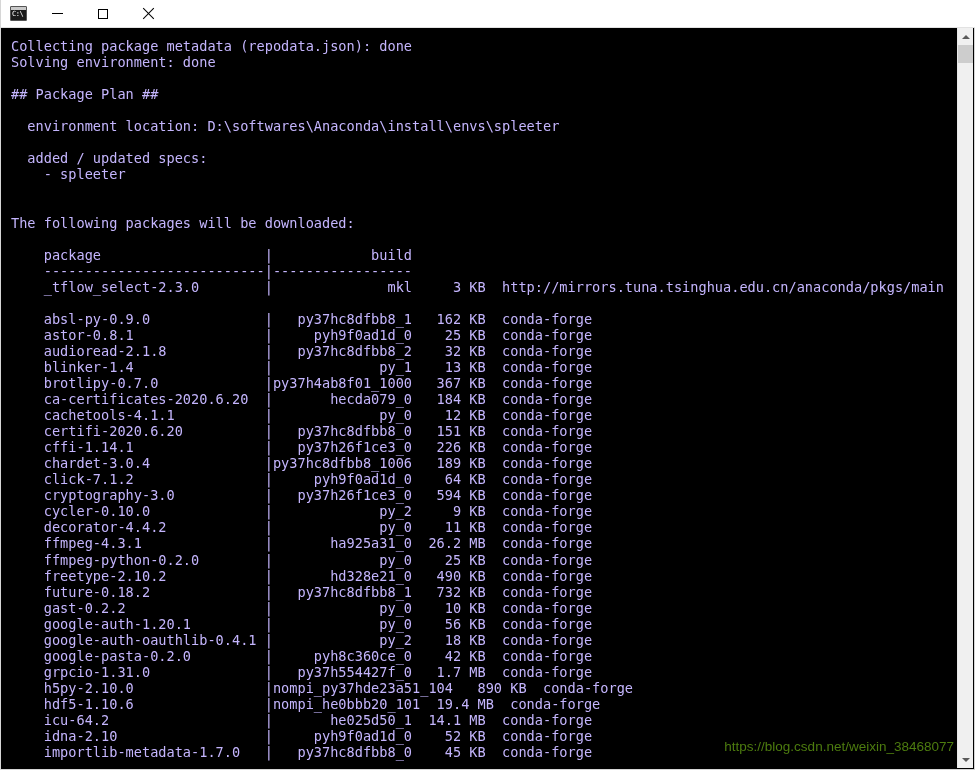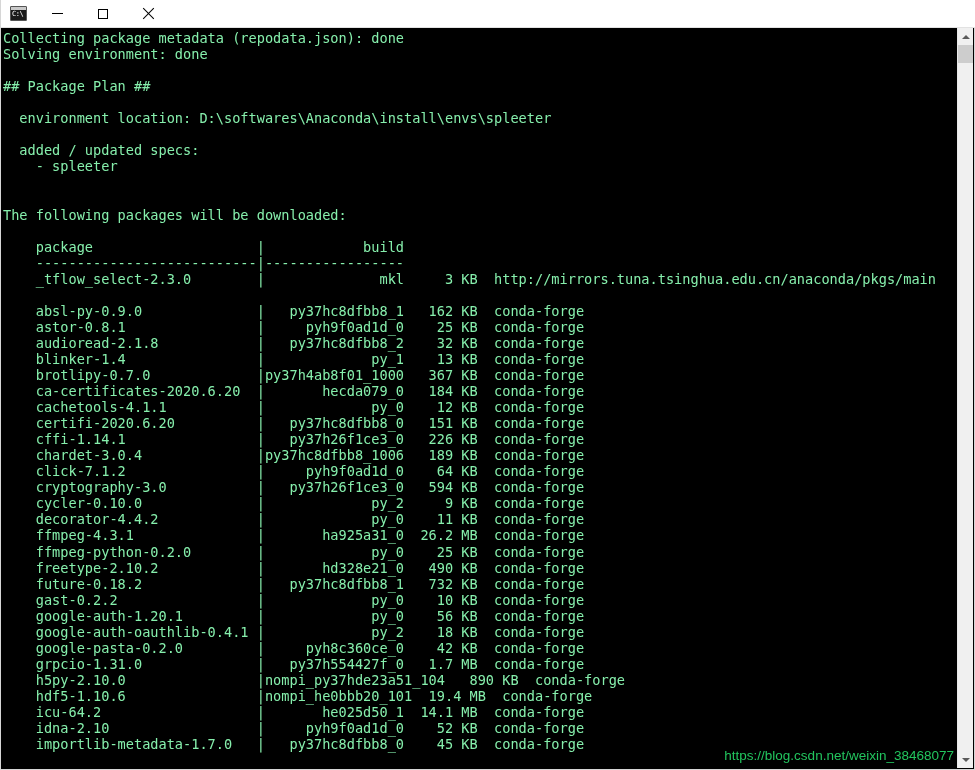--- a/index.html
+++ b/index.html
@@ -126,23 +126,23 @@
     top: 28px;
     width: 957px;
     height: 740px;
     background: #000000;
     overflow: hidden;
   }
   .console-text {
     position: absolute;
     left: 0;
     top: 2px;
-    margin: 0;
+    margin: 8px;
     padding: 0 0 0 1px;
-    color: #86efac;
+    color: #c4b5fd;
     font-family: "DejaVu Sans Mono", "Liberation Mono", monospace;
     font-size: 13.6px;
     line-height: 16.05px;
     white-space: pre;
     letter-spacing: 0px;
     -webkit-font-smoothing: none;
   }
 
   
   .scrollbar {
@@ -188,24 +188,24 @@
     top: 35px;
     width: 15px;
     bottom: 17px;
     background: #f0f0f0;
   }
 
   
   .watermark {
     position: absolute;
     right: 20px;
-    bottom: 6px;
+    bottom: 15px;
     font-family: "Liberation Sans", sans-serif;
     font-size: 13.5px;
-    color: #22c55e;
+    color: #4d7c0f;
     white-space: pre;
     letter-spacing: 0px;
   }
 </style>
 </head>
 <body>
 
 <div class="window">
 
   <div class="titlebar">

